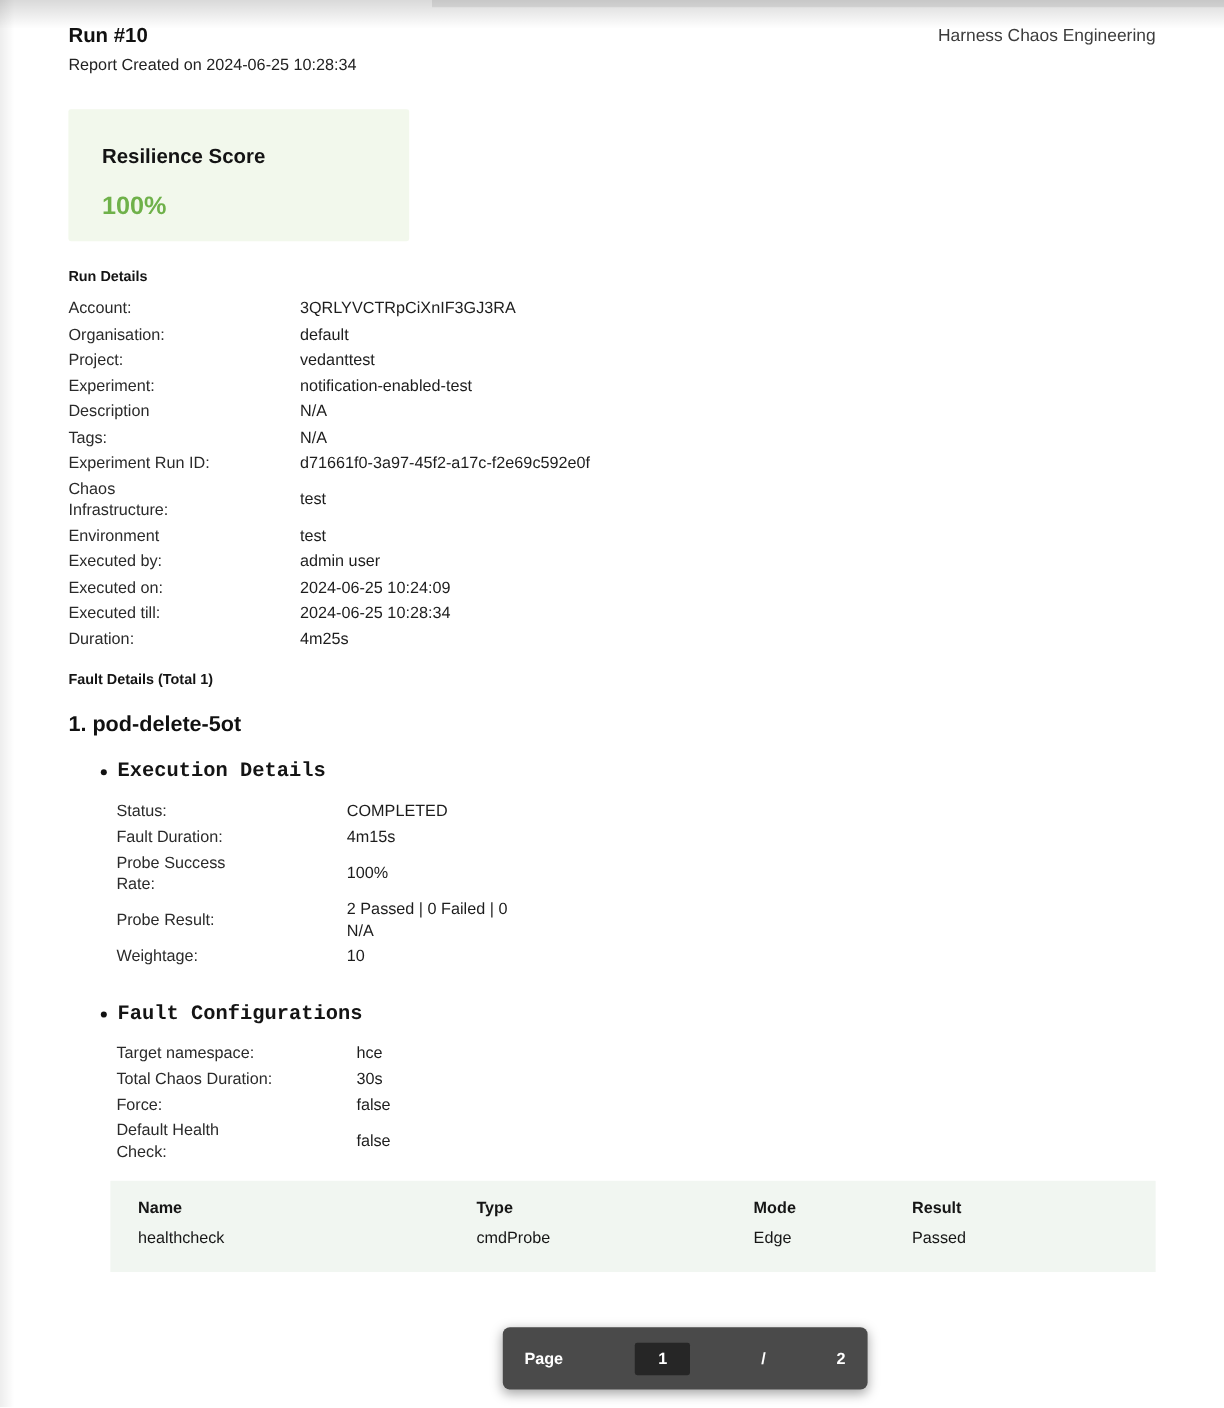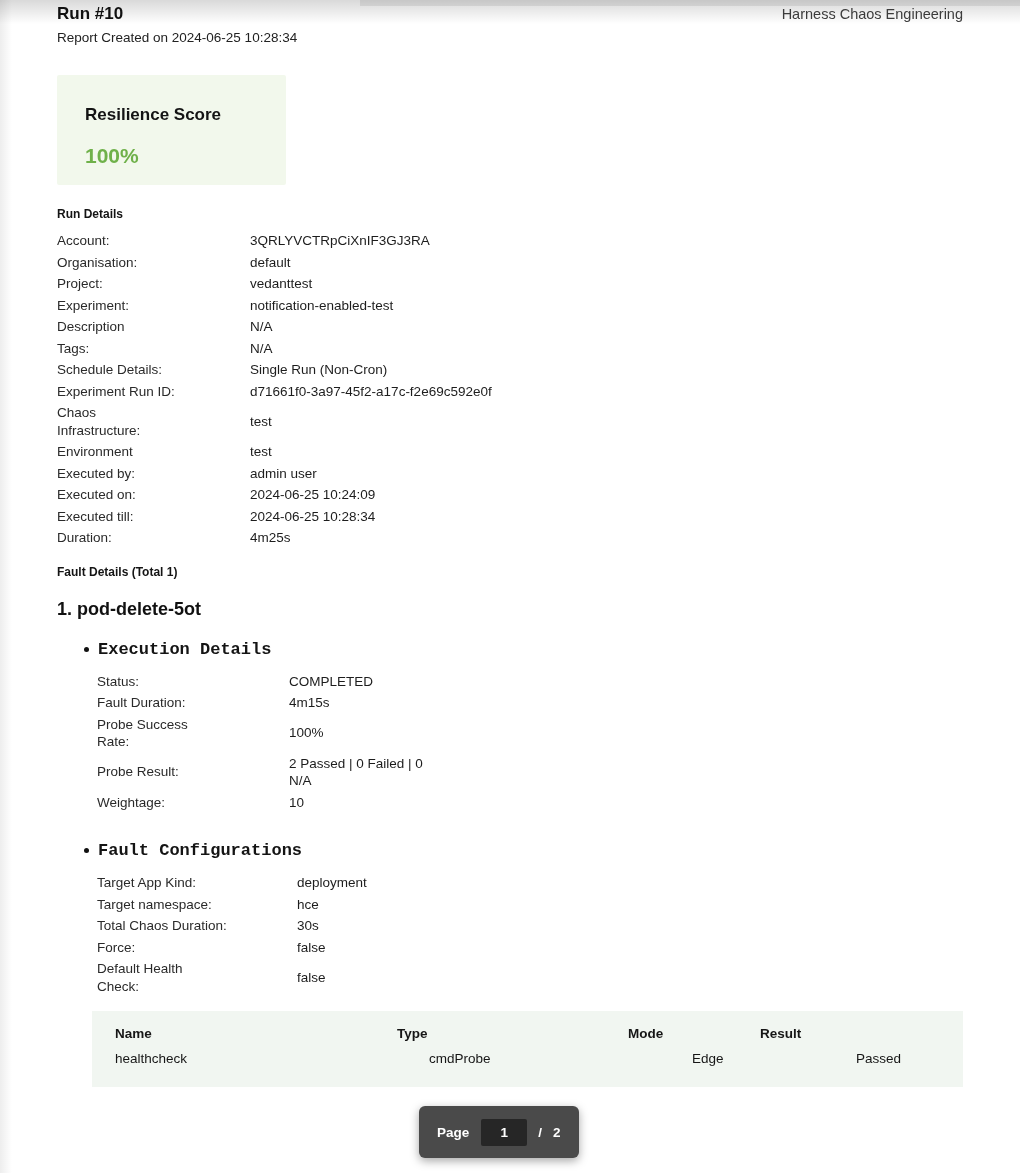--- a/index.html
+++ b/index.html
@@ -11,28 +11,28 @@
   }
   .page { width:1020px; height:1173px; position:relative; background:#ffffff; overflow:hidden; }
 
   .top-shadow { position:absolute; top:0; left:0; right:0; height:24px; pointer-events:none;
     background:linear-gradient(to bottom, rgba(0,0,0,0.15), rgba(0,0,0,0)); }
   .top-shadow-right { position:absolute; top:0; left:360px; right:0; height:6px; pointer-events:none;
     background:rgba(0,0,0,0.08); }
   .left-shadow { position:absolute; top:0; bottom:0; left:0; width:12px; pointer-events:none;
     background:linear-gradient(to right, rgba(0,0,0,0.07), rgba(0,0,0,0)); }
 
-  .content { padding:4px 57px 0 57px; position:relative;border-radius:15px; }
+  .content { padding:20px 57px 0 57px; position:relative;border-radius:15px; }
 
   .header-row { display:flex; justify-content:space-between; align-items:flex-start; }
   .report-title { font-size:17px; font-weight:bold; color:#111; }
   .report-created { font-size:13.5px; margin-top:6px; color:#222; }
   .brand { font-size:14.5px; color:#3c3c3c; margin-top:2px; }
 
-  .score-box { margin-top:30px; width:229px; height:110px; background:#f2f8ec;
+  .score-box { margin-top:30px; width:284px; height:110px; background:#f2f8ec;
     padding:30px 0 0 28px; border-radius:2px; }
   .score-heading { font-size:17px; font-weight:bold; color:#141414; }
   .score-value { font-size:21px; font-weight:bold; color:#6fb14a; margin-top:19px; }
 
   .section-heading { font-size:12px; font-weight:bold; color:#141414; margin-top:22px; }
   .fault-heading { margin-top:18px; }
 
   .kv-list { margin-top:11px; }
   .kv-row { display:flex; align-items:center; margin-bottom:4px; }
   .kv-label { flex:0 0 193px; font-size:13.5px; line-height:17.5px; white-space:pre-line; color:#2a2a2a; }
@@ -47,25 +47,25 @@
   .bullet-text { font-size:17px; font-weight:bold; color:#141414; }
 
   .sub-list { margin-left:40px; margin-top:14px; }
   .sub-list .kv-label { flex-basis:192px; }
   .sub-list.cfg .kv-label { flex-basis:200px; }
 
   .probes-table { margin:16px 0 0 35px; width:871px; background:#f1f6f1; padding:14px 0 20px 23px; }
   .tbl-row { display:grid; grid-template-columns:282px 231px 132px auto; align-items:center; }
   .tbl-row.head { font-weight:bold; }
   .tbl-cell { font-size:13.5px; line-height:17.5px; color:#161616; }
-  .tbl-row.data { margin-top:7px;gap:32px; }
+  .tbl-row.data { margin-top:7px; }
 
   .page-indicator { position:absolute; left:419px; top:1106px; height:52px;
     background:#4a4a4a; border-radius:6px; display:flex; align-items:center;
-    padding:0 18px; box-shadow:0 3px 10px rgba(0,0,0,0.35); z-index:5; }
+    padding:0 18px; box-shadow:0 3px 10px rgba(0,0,0,0.35); z-index:5;gap:48px; }
   .page-indicator .pg-label { color:#ffffff; font-size:13.5px; font-weight:bold; }
   .page-num-input { width:46px; height:27px; margin-left:12px; background:#262626; border:none;
     border-radius:2px; color:#ffffff; font-size:13.5px; font-weight:bold; text-align:center;
     font-family:"Liberation Sans","DejaVu Sans",sans-serif; outline:none; }
   .pg-sep { color:#ffffff; font-size:13.5px; font-weight:bold; margin-left:11px; }
   .pg-total { color:#ffffff; font-size:13.5px; font-weight:bold; margin-left:11px; }
 </style>
 </head>
 <body>
 
@@ -110,24 +110,20 @@
       </div>
       <div class="kv-row">
         <div class="kv-label">Description</div>
         <div class="kv-value">N/A</div>
       </div>
       <div class="kv-row">
         <div class="kv-label">Tags:</div>
         <div class="kv-value">N/A</div>
       </div>
       <div class="kv-row">
-        <div class="kv-label">Schedule Details:</div>
-        <div class="kv-value">Single Run (Non-Cron)</div>
-      </div>
-      <div class="kv-row">
         <div class="kv-label">Experiment Run ID:</div>
         <div class="kv-value">d71661f0-3a97-45f2-a17c-f2e69c592e0f</div>
       </div>
       <div class="kv-row">
         <div class="kv-label">Chaos
 Infrastructure:</div>
         <div class="kv-value">test</div>
       </div>
       <div class="kv-row">
         <div class="kv-label">Environment</div>
@@ -182,24 +178,20 @@
         <div class="kv-label">Weightage:</div>
         <div class="kv-value">10</div>
       </div>
     </div>
 
     <div class="bullet-heading mt-big">
       <span class="bullet-dot"></span>
       <span class="bullet-text">Fault Configurations</span>
     </div>
     <div class="kv-list sub-list cfg">
-      <div class="kv-row">
-        <div class="kv-label">Target App Kind:</div>
-        <div class="kv-value">deployment</div>
-      </div>
       <div class="kv-row">
         <div class="kv-label">Target namespace:</div>
         <div class="kv-value">hce</div>
       </div>
       <div class="kv-row">
         <div class="kv-label">Total Chaos Duration:</div>
         <div class="kv-value">30s</div>
       </div>
       <div class="kv-row">
         <div class="kv-label">Force:</div>

